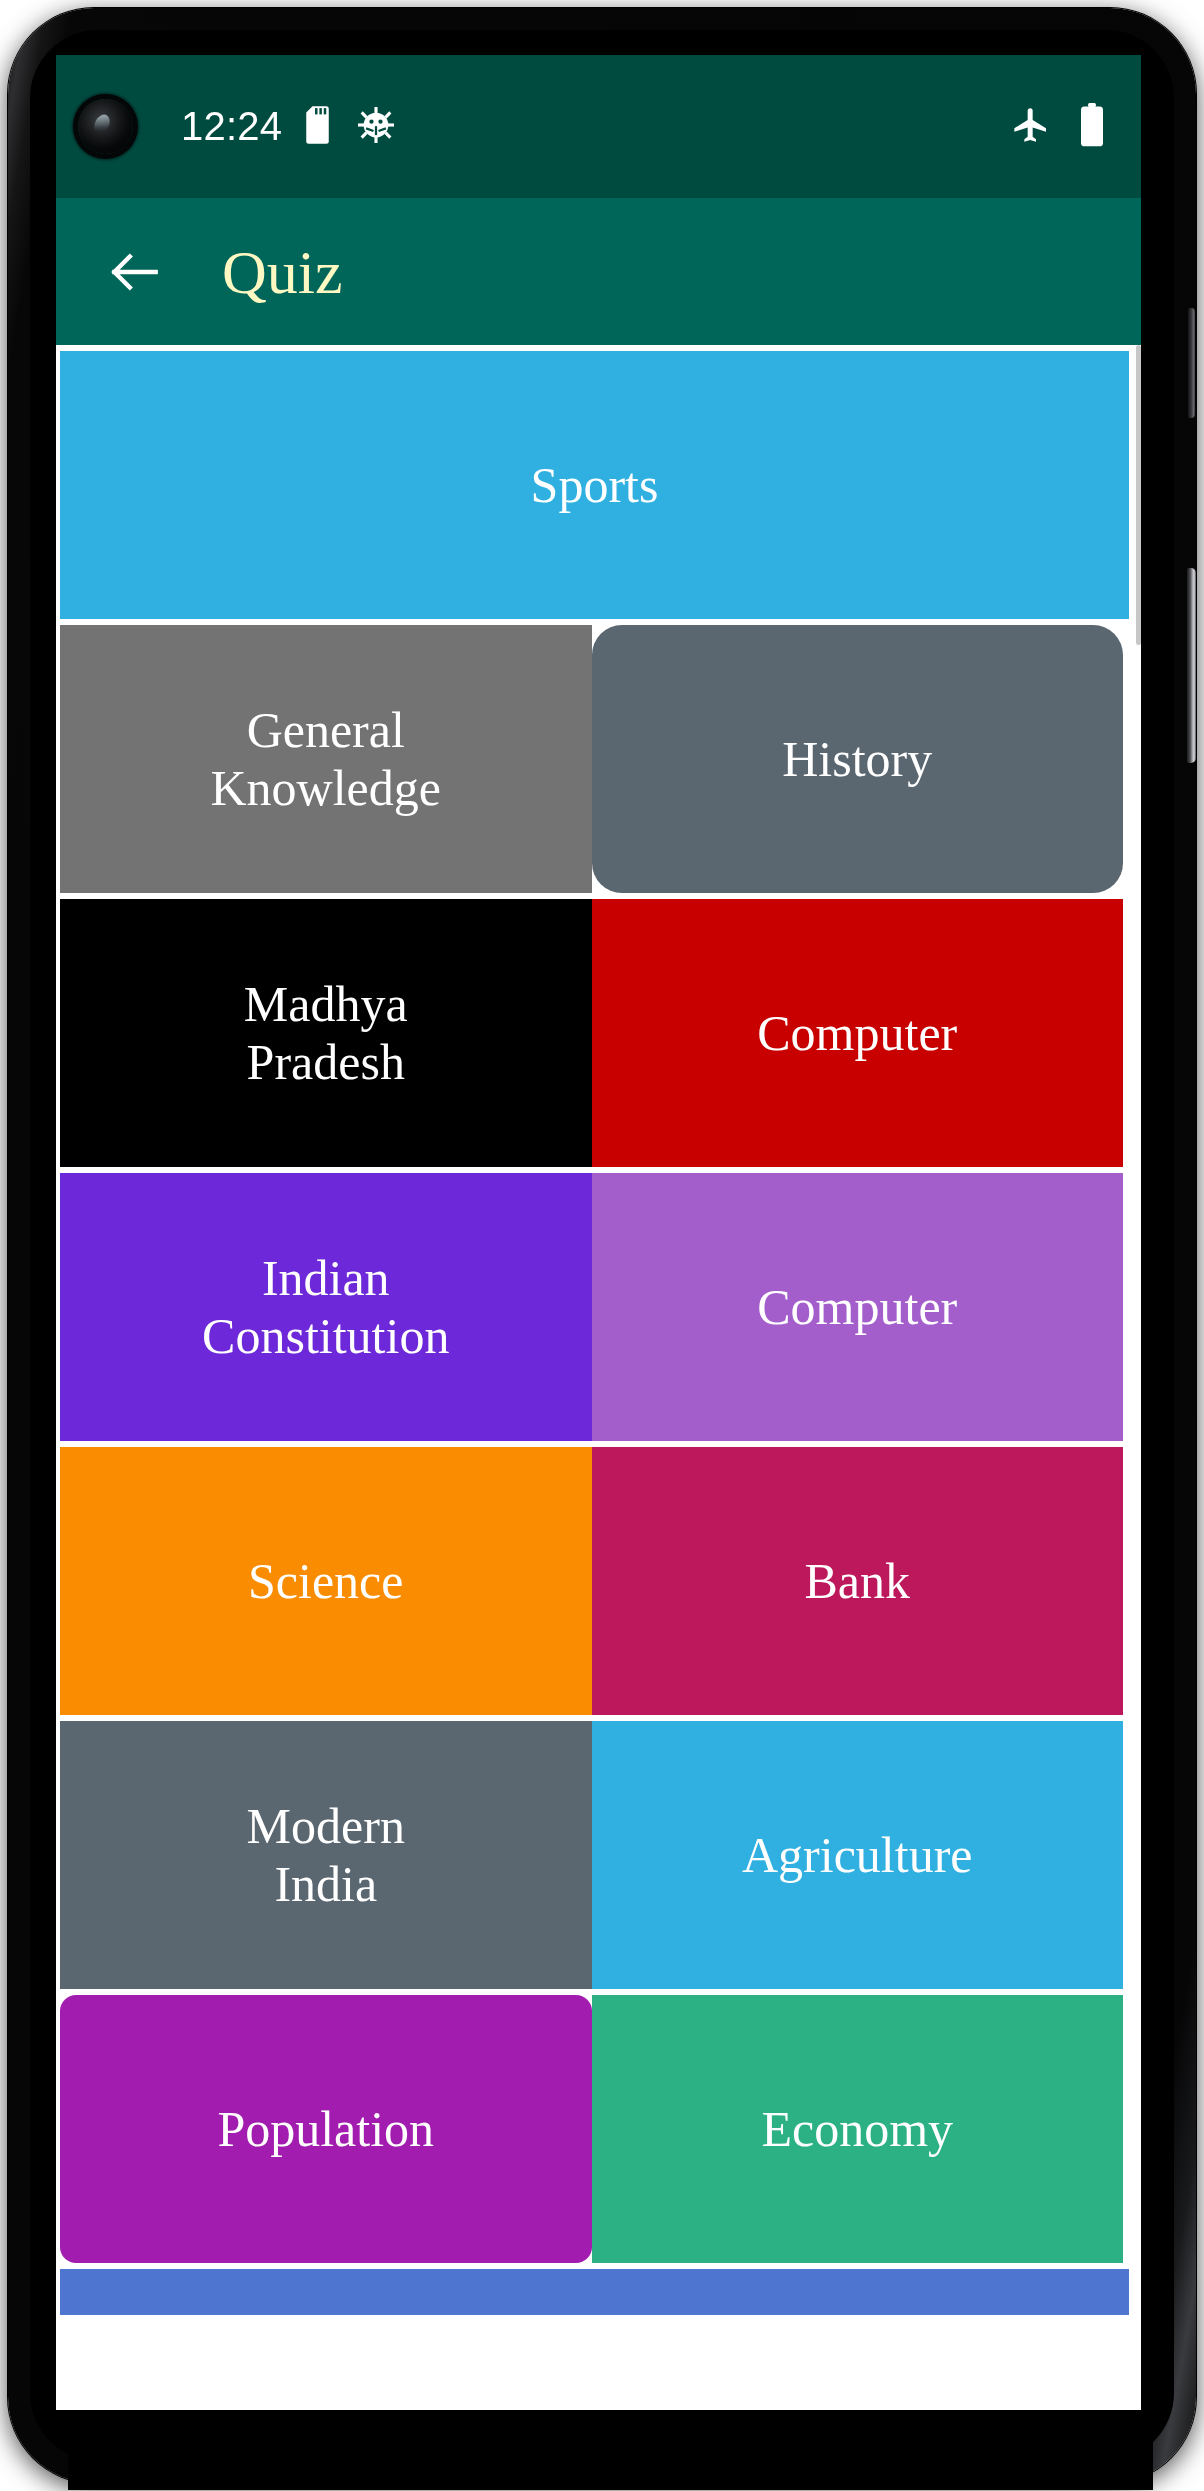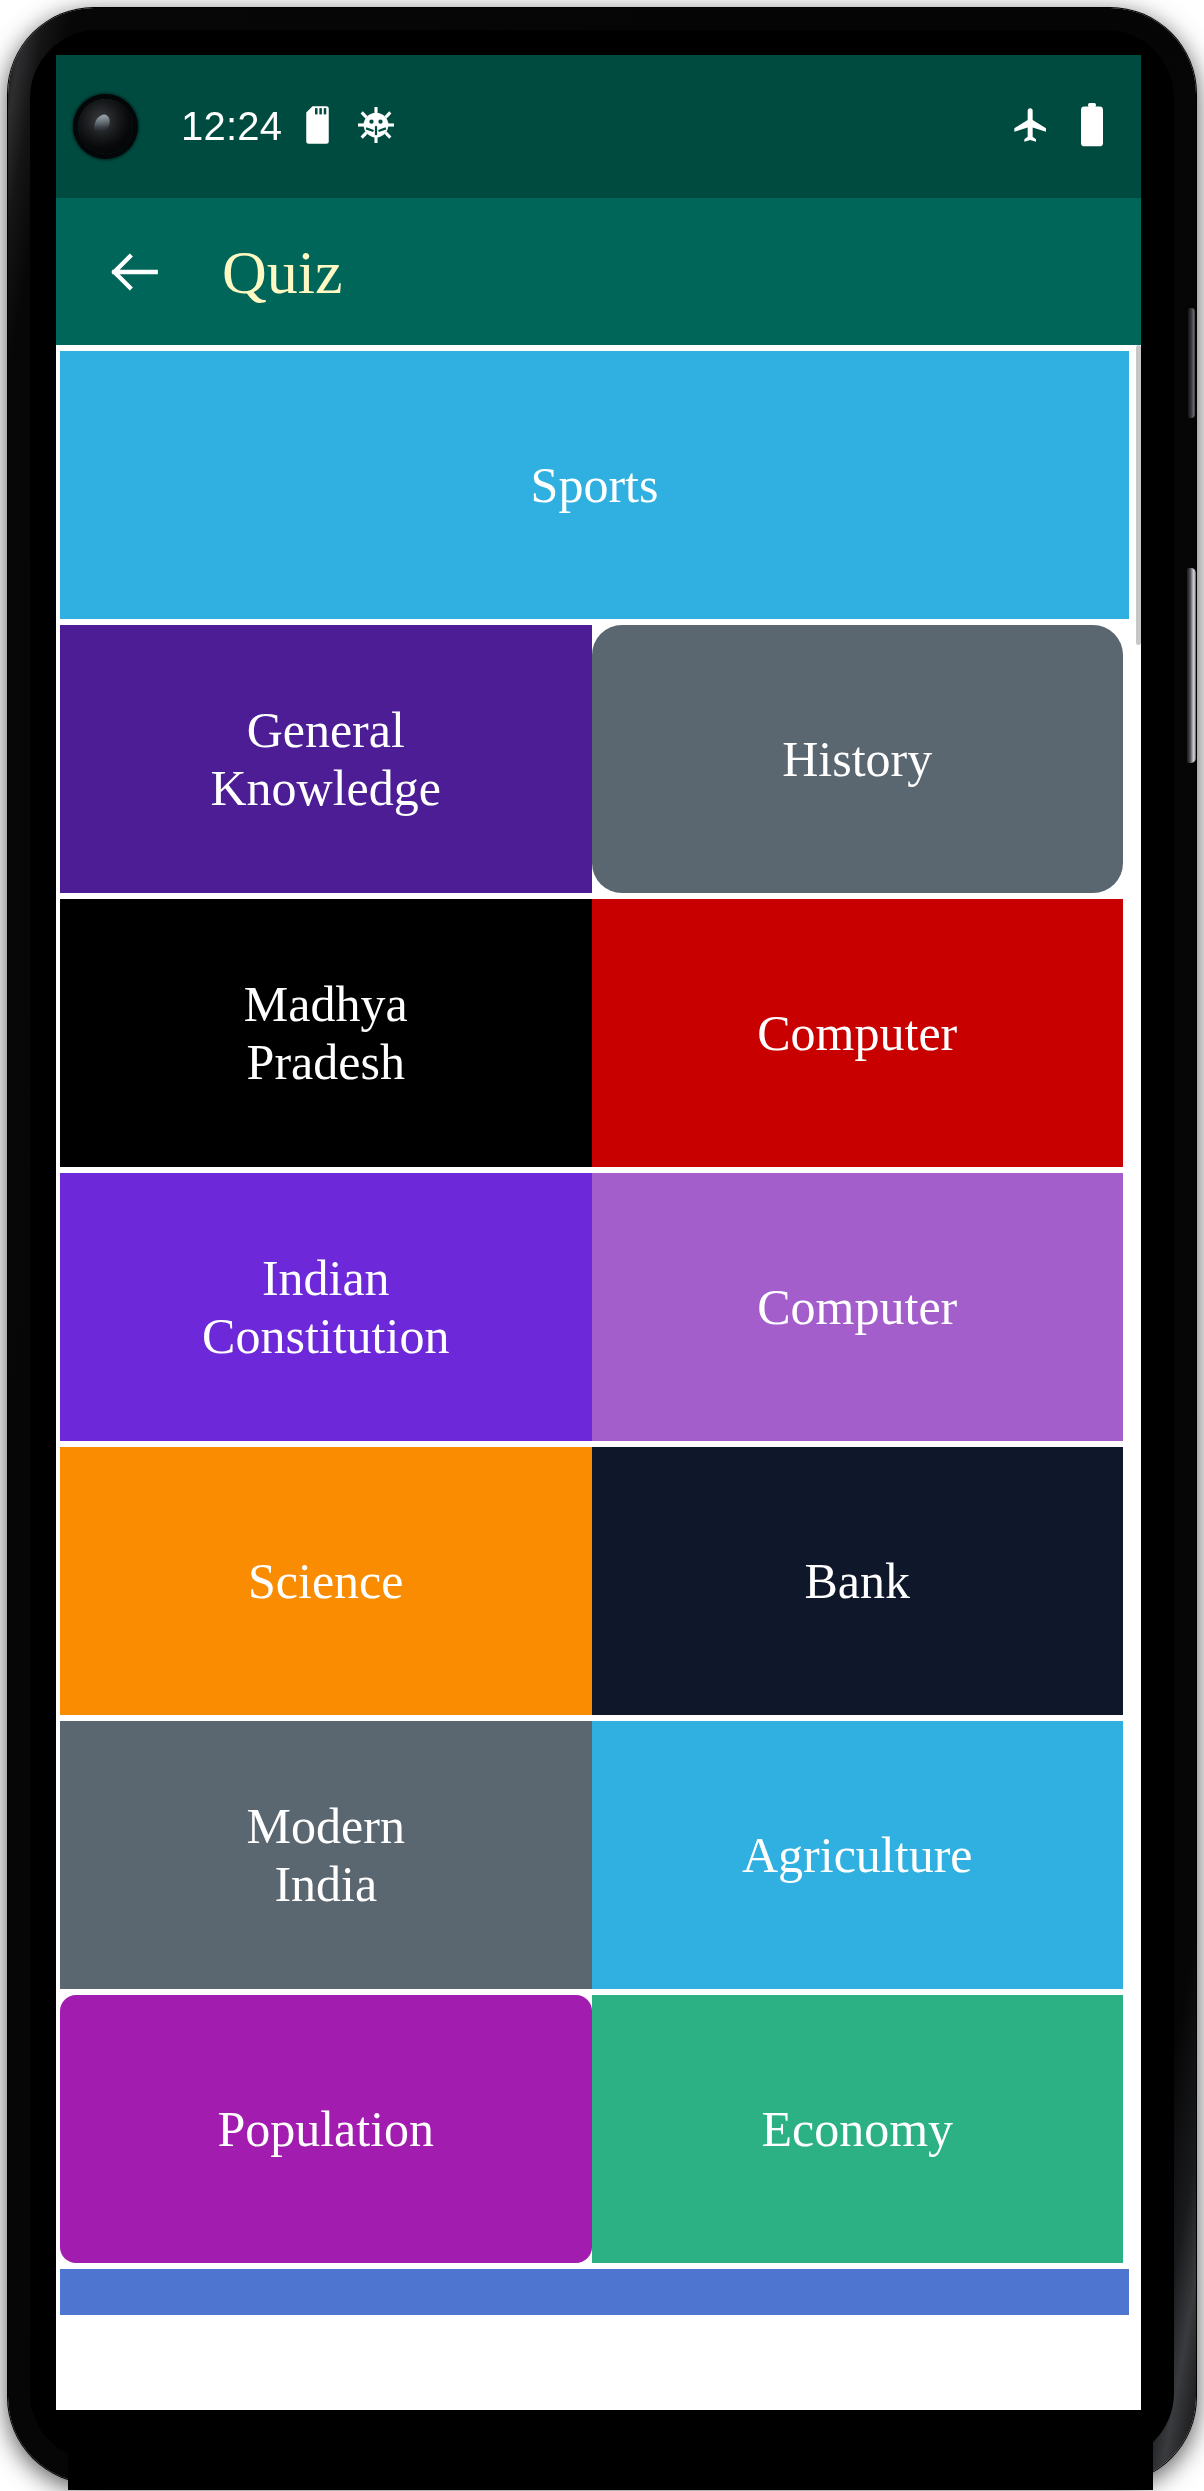--- a/index.html
+++ b/index.html
@@ -269,42 +269,42 @@
         </svg>
       </div>
       <div id="app-bar-title">Quiz</div>
     </div>
 
     <div id="category-grid">
 
     <div class="tile tile-full" style="background: rgb(47, 176, 224);">
           <span>Sports</span>
         </div>
-        <div class="tile tile-half" style="background: #4c1d95;">
+        <div class="tile tile-half" style="background: #737373;">
           <span>General<br>Knowledge</span>
         </div>
         <div class="tile tile-half" style="background: rgb(90, 102, 112); border-radius: 30px;">
           <span>History</span>
         </div>
         <div class="tile tile-half" style="background: #000000;">
           <span>Madhya<br>Pradesh</span>
         </div>
         <div class="tile tile-half" style="background: rgb(200, 0, 0);">
           <span>Computer</span>
         </div>
         <div class="tile tile-half" style="background: #6d28d9;">
           <span>Indian<br>Constitution</span>
         </div>
         <div class="tile tile-half" style="background: rgb(164, 94, 203);">
           <span>Computer</span>
         </div>
         <div class="tile tile-half" style="background: rgb(249, 140, 0);">
           <span>Science</span>
         </div>
-        <div class="tile tile-half" style="background: #0f172a;">
+        <div class="tile tile-half" style="background: #be185d;">
           <span>Bank</span>
         </div>
         <div class="tile tile-half" style="background: rgb(90, 102, 112);">
           <span>Modern<br>India</span>
         </div>
         <div class="tile tile-half" style="background: rgb(47, 176, 224);">
           <span>Agriculture</span>
         </div>
         <div class="tile tile-half" style="background: #a21caf; border-radius: 16px;">
           <span>Population</span>

